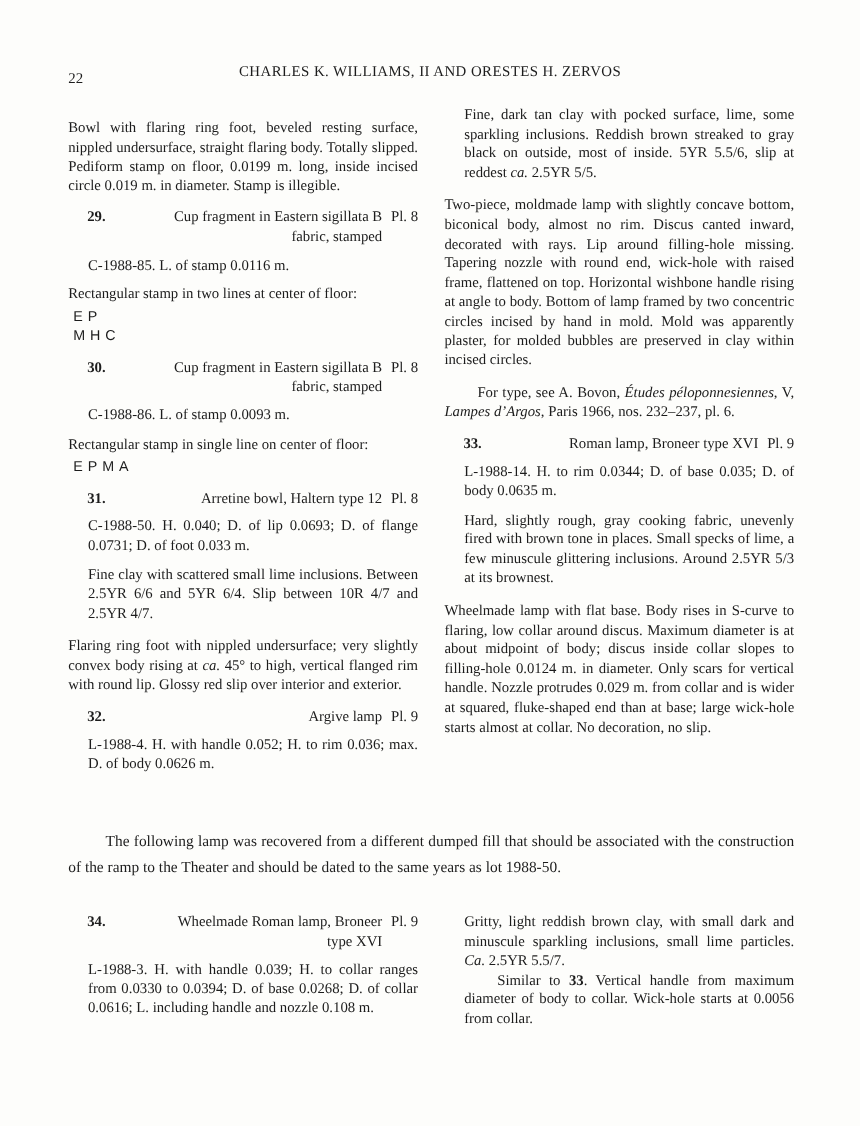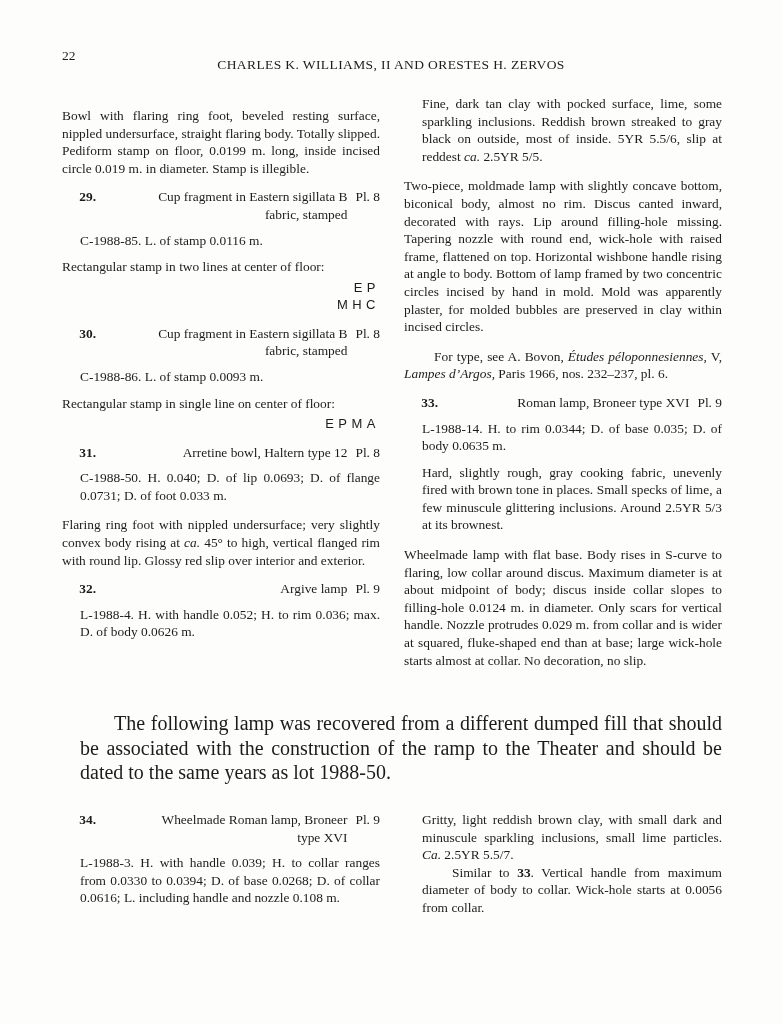--- a/index.html
+++ b/index.html
@@ -20,21 +20,21 @@
   
   .header {
     position: relative;
     padding-top: 57px;
     height: 18px;
     font-size: 13.5px;
   }
   .page-num {
     position: absolute;
     left: 62px;
-    top: 48px;
+    top: 63px;
   }
   .running-title {
     text-align: center;
     letter-spacing: 0.4px;
   }
   
   .columns {
     display: flex;
     gap: 24px;
     padding: 20px 60px 0 62px;
@@ -68,32 +68,32 @@
     display: block;
     padding-left: 9px;
   }
   .entry-plate {
     flex: none;
     margin-left: 8px;
     align-self: flex-start;
   }
   .stamp-caption { margin: 0 0 3px 0; }
   .stamp-line {
-    text-align: right;
+    text-align: left;
     font-family: "Liberation Sans", sans-serif;
     font-size: 13px;
     line-height: 17.5px;
     letter-spacing: 4.5px;
     text-indent: 4.5px; 
   }
   .stamp-block { margin-bottom: 10px; }
   
   .mid-para {
-    margin: 42px 60px 0 80px;
-    font-size: 20px;
+    margin: 42px 60px 0 62px;
+    font-size: 14px;
     line-height: 24.6px;
     text-align: justify;
     text-indent: 34px;
   }
   
   .bottom {
     display: flex;
     gap: 24px;
     padding: 26px 60px 0 62px;
   }
@@ -146,20 +146,21 @@
       </div>
 
       <div class="entry-head">
         <span class="entry-num">31.</span>
         <span class="entry-title">
           <span>Arretine bowl, Haltern type 12</span>
         </span>
         <span class="entry-plate">Pl. 8</span>
       </div>
       <div class="indented">C-1988-50. H. 0.040; D. of lip 0.0693; D. of flange 0.0731; D. of foot 0.033 m.</div>
+      <div class="indented">Fine clay with scattered small lime inclusions. Between 2.5YR 6/6 and 5YR 6/4. Slip between 10R 4/7 and 2.5YR 4/7.</div>
       <div class="para"><span>Flaring ring foot with nippled undersurface; very slightly convex body rising at </span><span class="it">ca.</span><span> 45° to high, vertical flanged rim with round lip. Glossy red slip over interior and exterior.</span></div>
 
       <div class="entry-head">
         <span class="entry-num">32.</span>
         <span class="entry-title">
           <span>Argive lamp</span>
         </span>
         <span class="entry-plate">Pl. 9</span>
       </div>
       <div class="indented">L-1988-4. H. with handle 0.052; H. to rim 0.036; max. D. of body 0.0626 m.</div>

